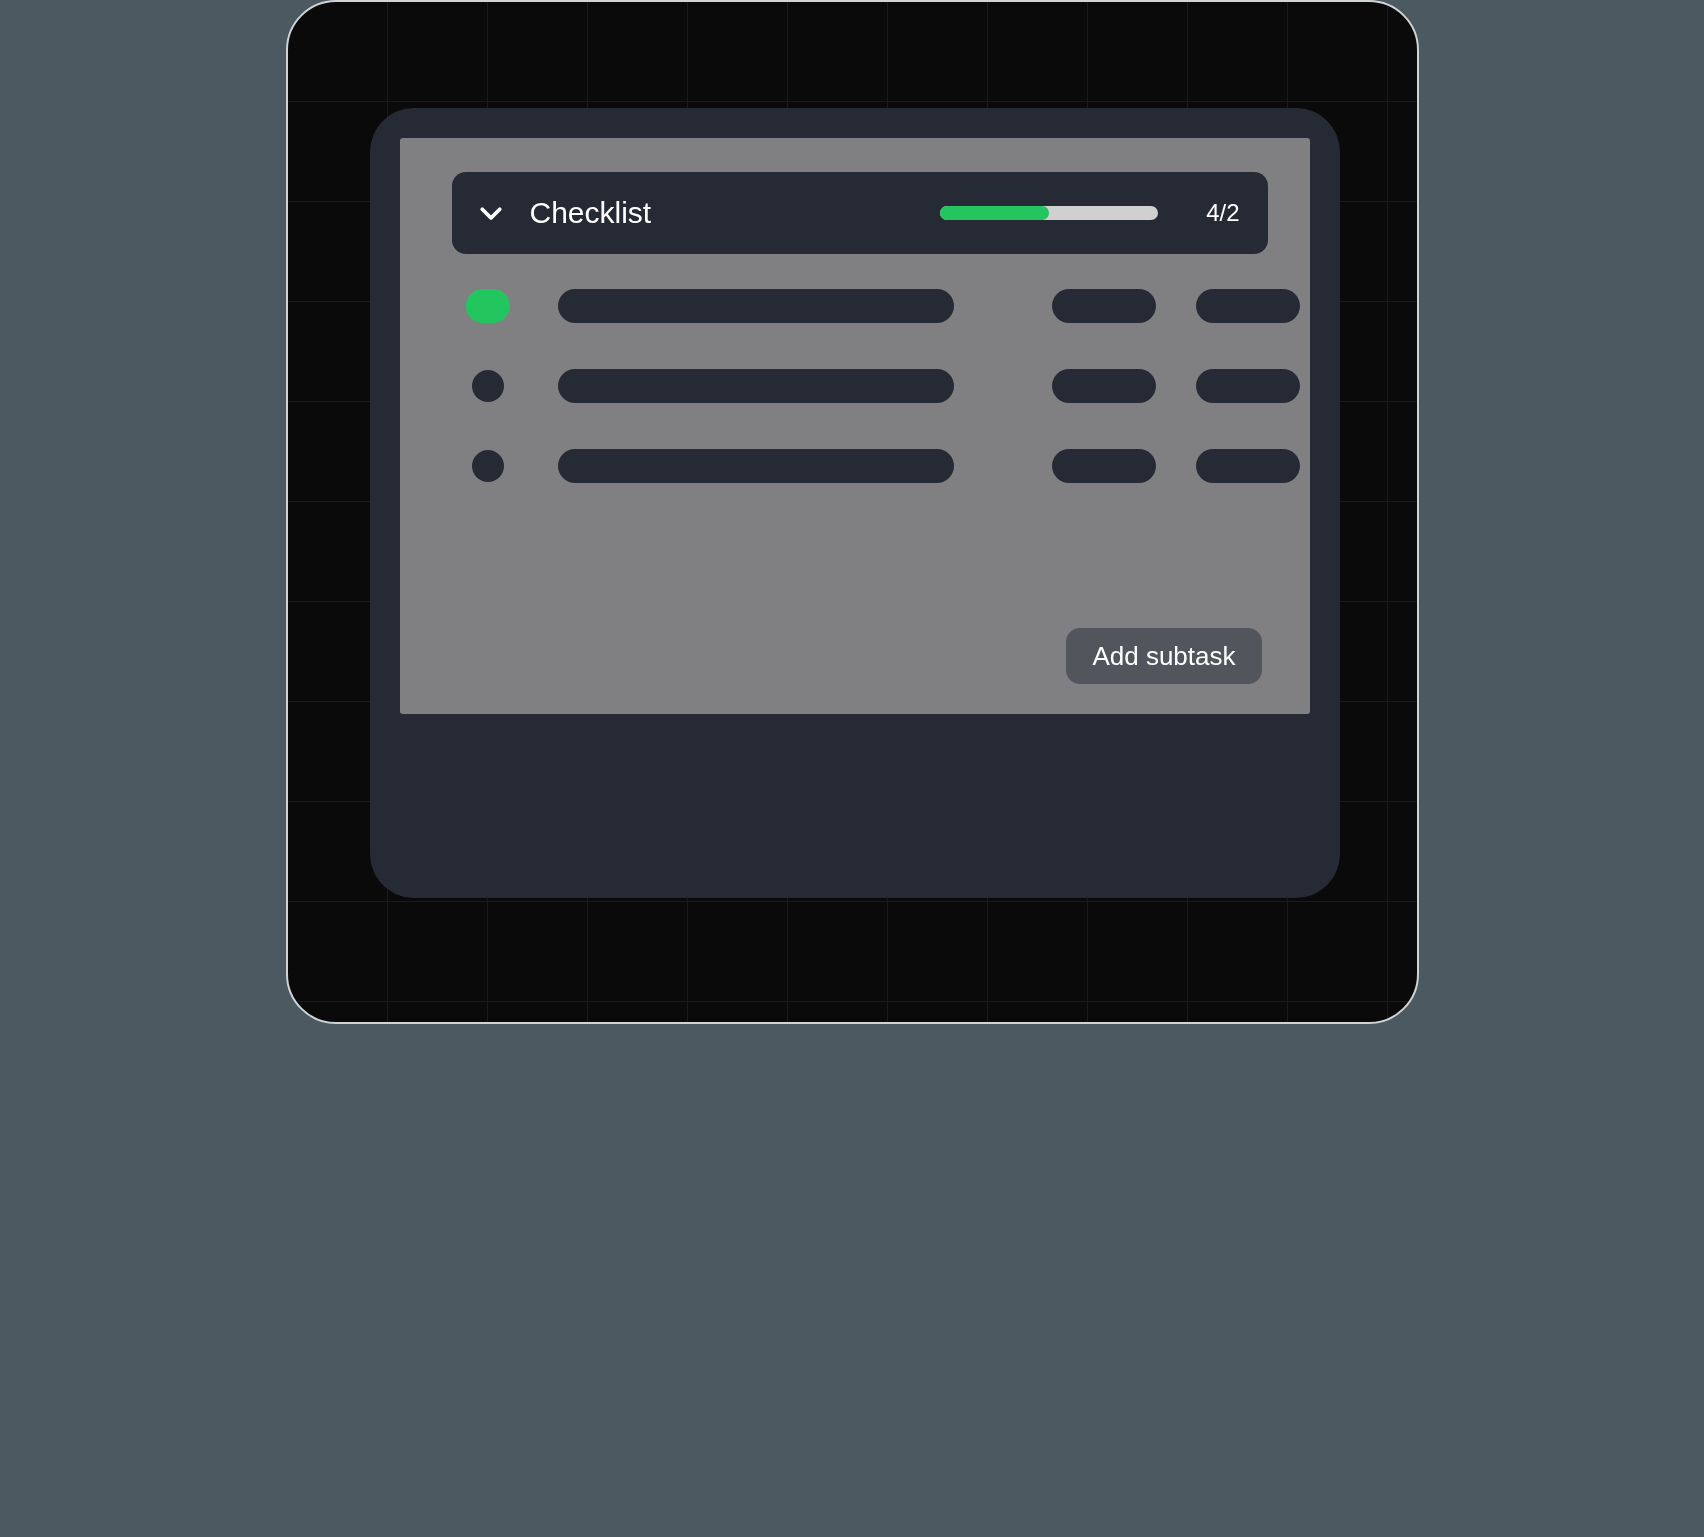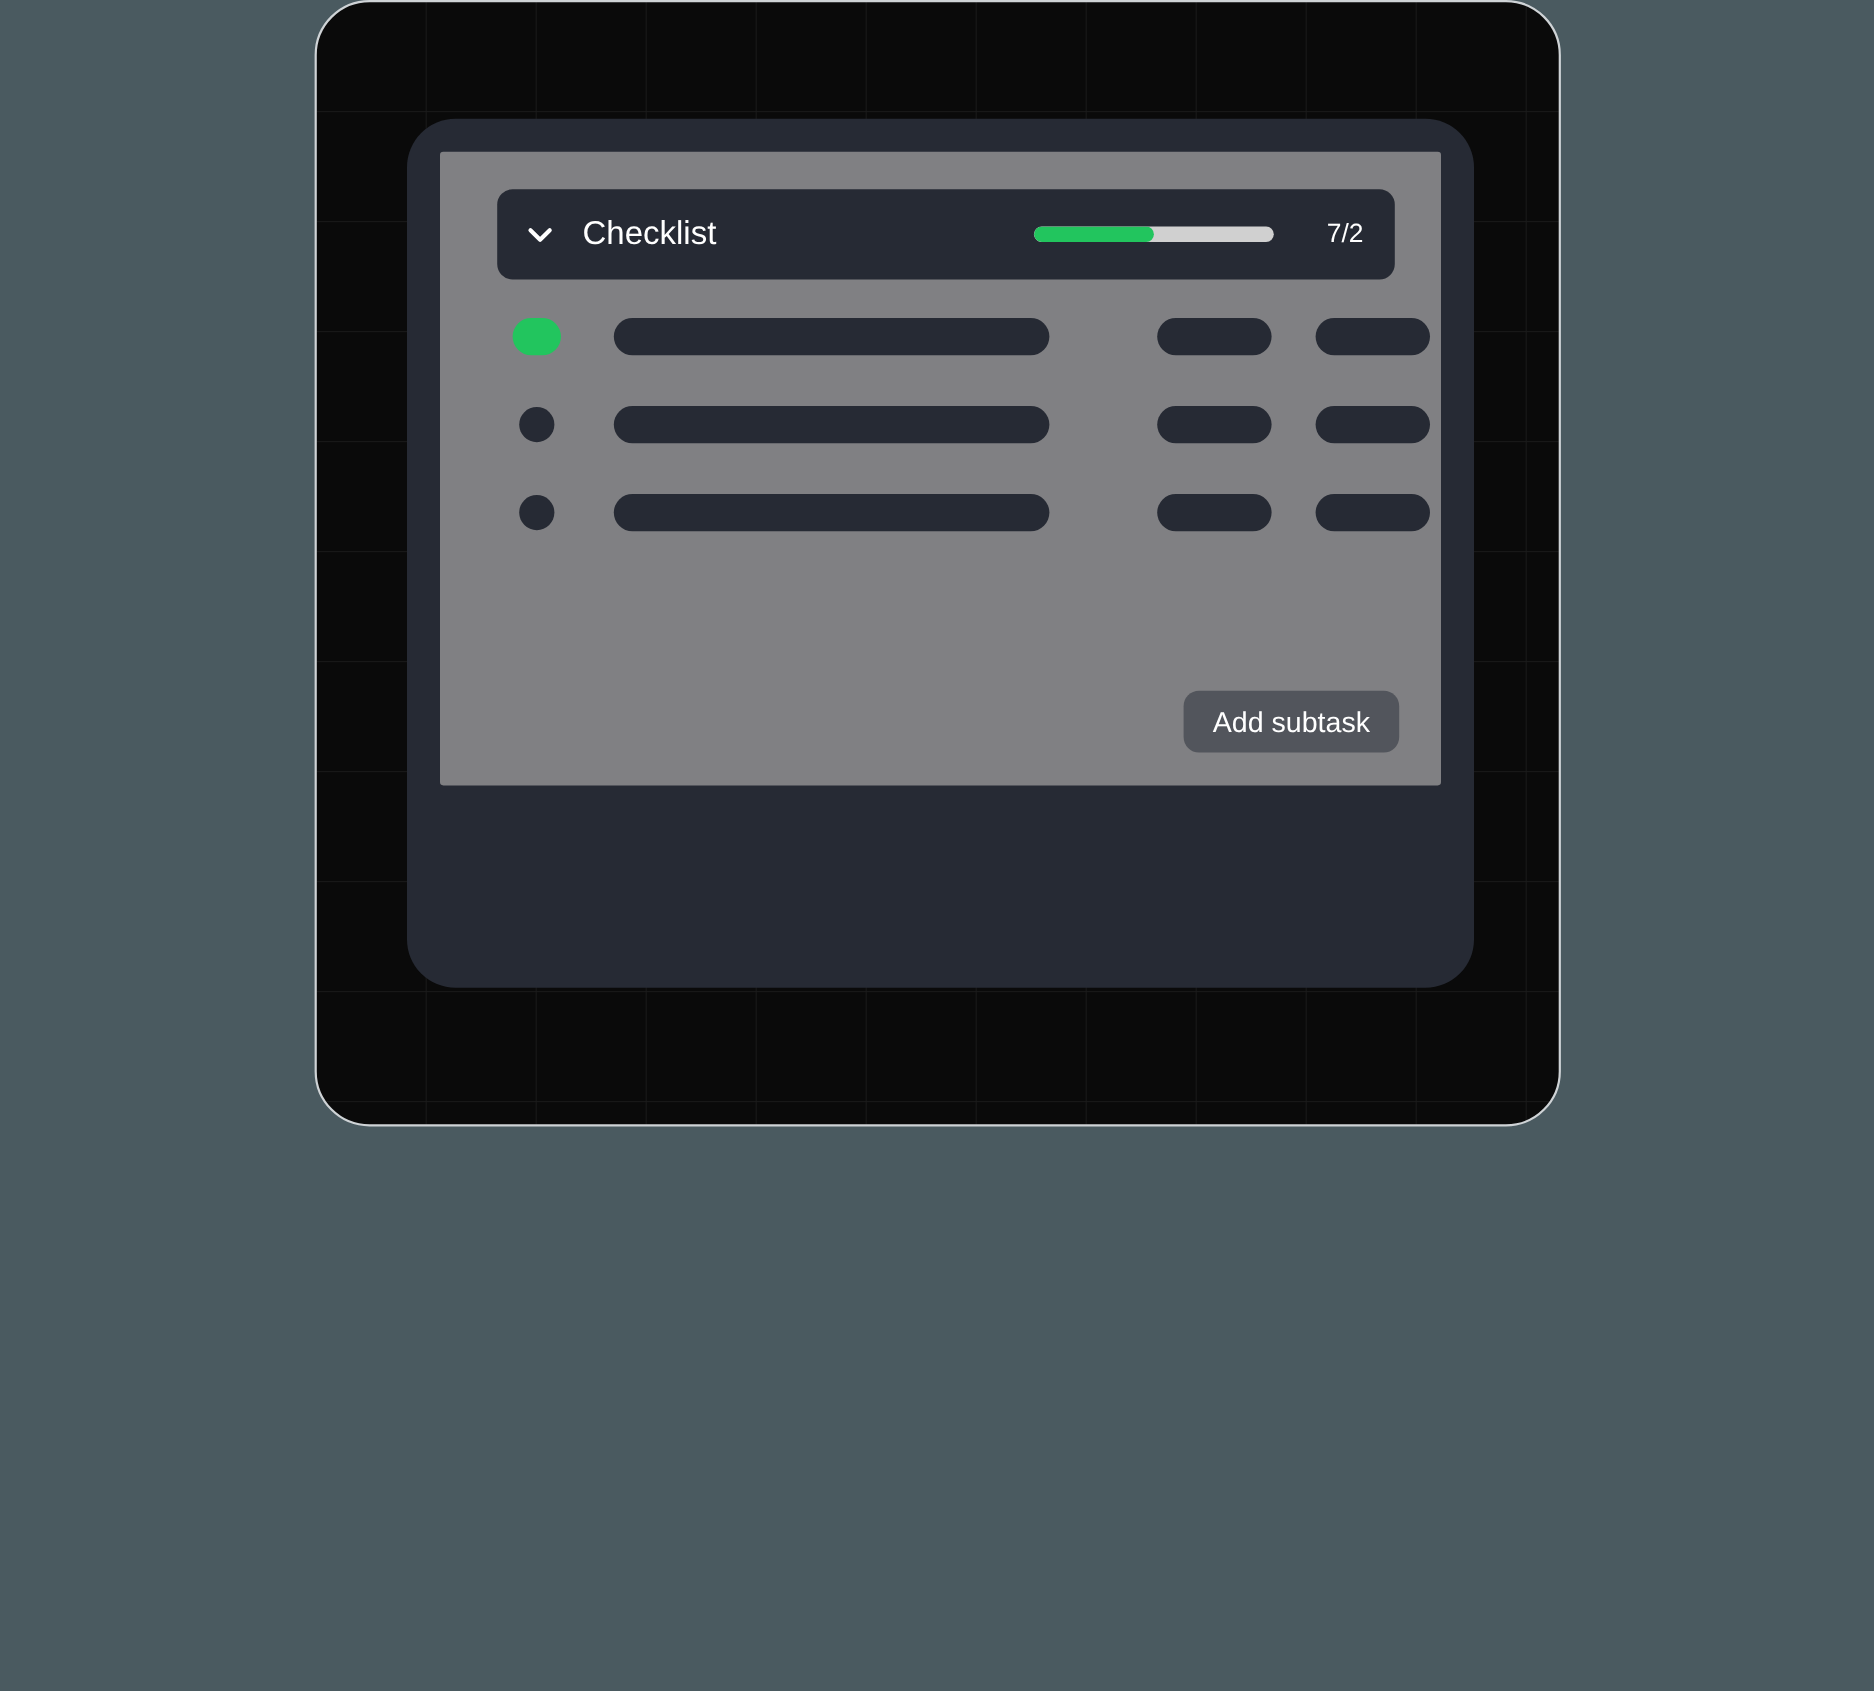--- a/index.html
+++ b/index.html
@@ -130,21 +130,21 @@
     height: 34px;
     background: #262a34;
     border-radius: 17px;
     flex: 0 0 104px;
   }
 
   
   .actions {
     position: absolute;
     bottom: 30px;
-    right: 38px;
+    right: 48px;
     display: flex;
     gap: 26px;
     margin-top: 20px;
   }
   .btn {
     height: 56px;
     background: #52555c;
     border: none;
     border-radius: 14px;
     color: #ffffff;
@@ -170,21 +170,21 @@
         <span class="chev">
           <svg viewBox="0 0 24 24" fill="none" stroke="#ffffff" stroke-width="3" stroke-linecap="round" stroke-linejoin="round">
               <polyline points="5 9 12 16 19 9"></polyline>
             </svg>
         </span>
         <span class="title">Checklist</span>
         <span class="spacer"></span>
         <div class="progress-track">
           <div class="progress-fill" style="width:50%"></div>
         </div>
-        <span class="progress-text">7/2</span>
+        <span class="progress-text">4/2</span>
       </div>
 
       <div class="list">
 
       <div class="row">
             <div class="status">
               <div class="dot-done"></div>
             </div>
             <div class="bar-main"></div>
             <div class="bar-gap"></div>

